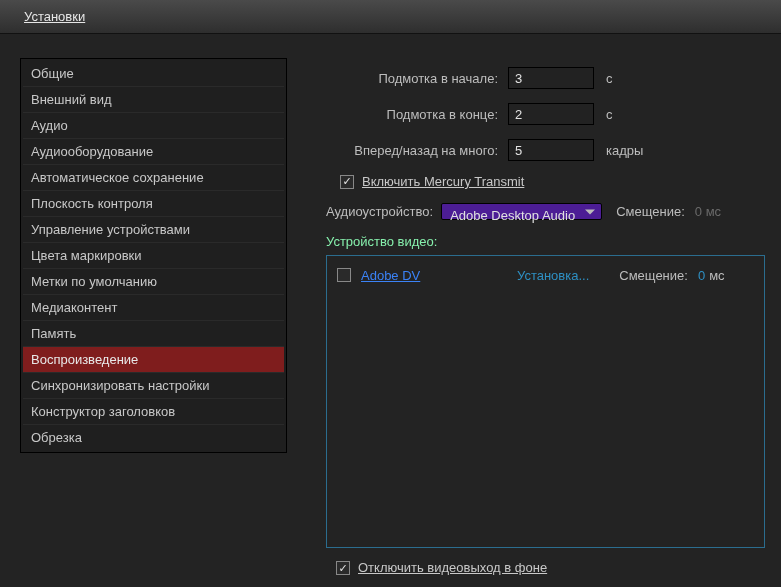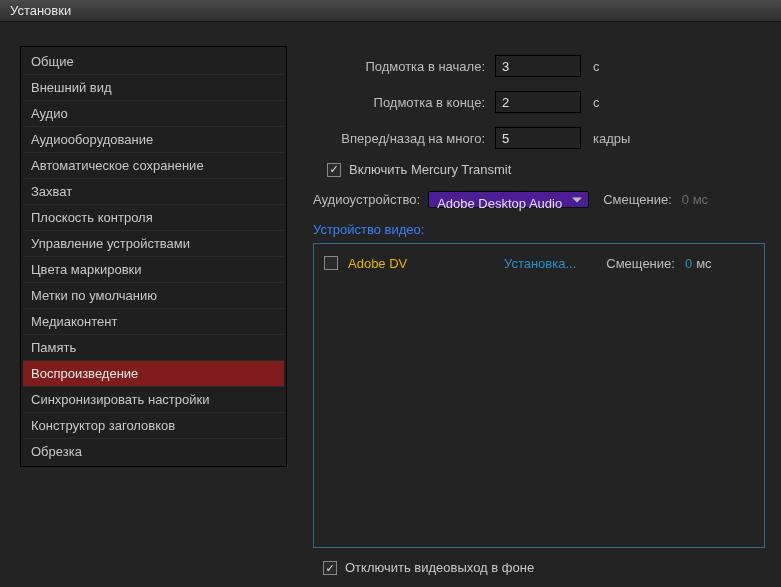--- a/index.html
+++ b/index.html
@@ -13,33 +13,34 @@
   overflow: hidden;
 }
 .window {
   width: 781px;
   height: 587px;
   background: #232323;
   display: flex;
   flex-direction: column;
 }
 .titlebar {
-  height: 22px;
+  height: 34px;
   background: linear-gradient(to bottom, #4a4a4a 0%, #2e2e2e 100%);
   border-bottom: 1px solid #111;
   color: #e6e6e6;
   display: flex;
   align-items: center;
-  padding: 0 10px;
+  padding: 0 24px;
+  text-decoration: underline;
 }
 .content {
   flex: 1;
   display: flex;
   padding: 24px 12px 12px 20px;
-  gap: 22px;
+  gap: 35px;
 }
 .sidebar {
   width: 267px;
   border: 1px solid #000;
   background: #1f1f1f;
   padding: 2px;
   align-self: flex-start;
 }
 .sidebar-item {
   padding: 5px 8px;
@@ -96,21 +97,21 @@
   background: #2a2a2a;
   margin-right: 8px;
   display: flex;
   align-items: center;
   justify-content: center;
   color: #e6e6e6;
   font-size: 11px;
   line-height: 1;
 }
 .checkbox.checked::before { content: "✓"; }
-.checklabel { color: #c8c8c8; }
+.checklabel { color: #c8c8c8; text-decoration: underline; }
 .fieldrow {
   display: flex;
   align-items: center;
   margin-bottom: 14px;
 }
 .fieldrow .lbl {
   color: #bdbdbd;
   margin-right: 8px;
 }
 .select {
@@ -129,41 +130,41 @@
   position: absolute;
   right: 6px;
   top: 50%;
   transform: translateY(-50%);
   border-left: 5px solid transparent;
   border-right: 5px solid transparent;
   border-top: 5px solid #bbb;
 }
 .offset-label { margin-left: 14px; color: #bdbdbd; }
 .offset-val { margin-left: 10px; color: #6a6a6a; }
-.section-label { color: #3b82f6; margin-bottom: 6px; }
+.section-label { color: #86efac; margin-bottom: 6px; }
 .video-box {
   border: 1px solid #2b6d8f;
   background: #232323;
   flex: 1;
   min-height: 230px;
   padding: 8px 10px;
 }
 .video-row {
   display: flex;
   align-items: center;
   height: 22px;
 }
 .devcheck {
   width: 14px;
   height: 14px;
   border: 1px solid #888;
   background: #2a2a2a;
   margin-right: 10px;
 }
-.devname { flex: 0 0 156px; color: #eab308; }
+.devname { flex: 0 0 156px; color: #3b82f6; text-decoration: underline; }
 .devlink { color: #2e8fc2; cursor: pointer; margin-right: 30px; }
 .devoffset-label { color: #bdbdbd; margin-right: 10px; }
 .devoffset-val { color: #2e8fc2; margin-right: 4px; }
 .devoffset-unit { color: #bdbdbd; }
 .bottom-check {
   display: flex;
   align-items: flex-end;
   margin-top: 12px;
   padding-left: 10px;
 }
@@ -175,21 +176,20 @@
   <div class="titlebar">
     <span>Установки</span>
   </div>
   <div class="content">
     <div class="sidebar">
       <div class="sidebar-item"><span>Общие</span></div>
       <div class="sidebar-item"><span>Внешний вид</span></div>
       <div class="sidebar-item"><span>Аудио</span></div>
       <div class="sidebar-item"><span>Аудиооборудование</span></div>
       <div class="sidebar-item"><span>Автоматическое сохранение</span></div>
-      <div class="sidebar-item"><span>Захват</span></div>
       <div class="sidebar-item"><span>Плоскость контроля</span></div>
       <div class="sidebar-item"><span>Управление устройствами</span></div>
       <div class="sidebar-item"><span>Цвета маркировки</span></div>
       <div class="sidebar-item"><span>Метки по умолчанию</span></div>
       <div class="sidebar-item"><span>Медиаконтент</span></div>
       <div class="sidebar-item"><span>Память</span></div>
       <div class="sidebar-item selected"><span>Воспроизведение</span></div>
       <div class="sidebar-item"><span>Синхронизировать настройки</span></div>
       <div class="sidebar-item"><span>Конструктор заголовков</span></div>
       <div class="sidebar-item"><span>Обрезка</span></div>

